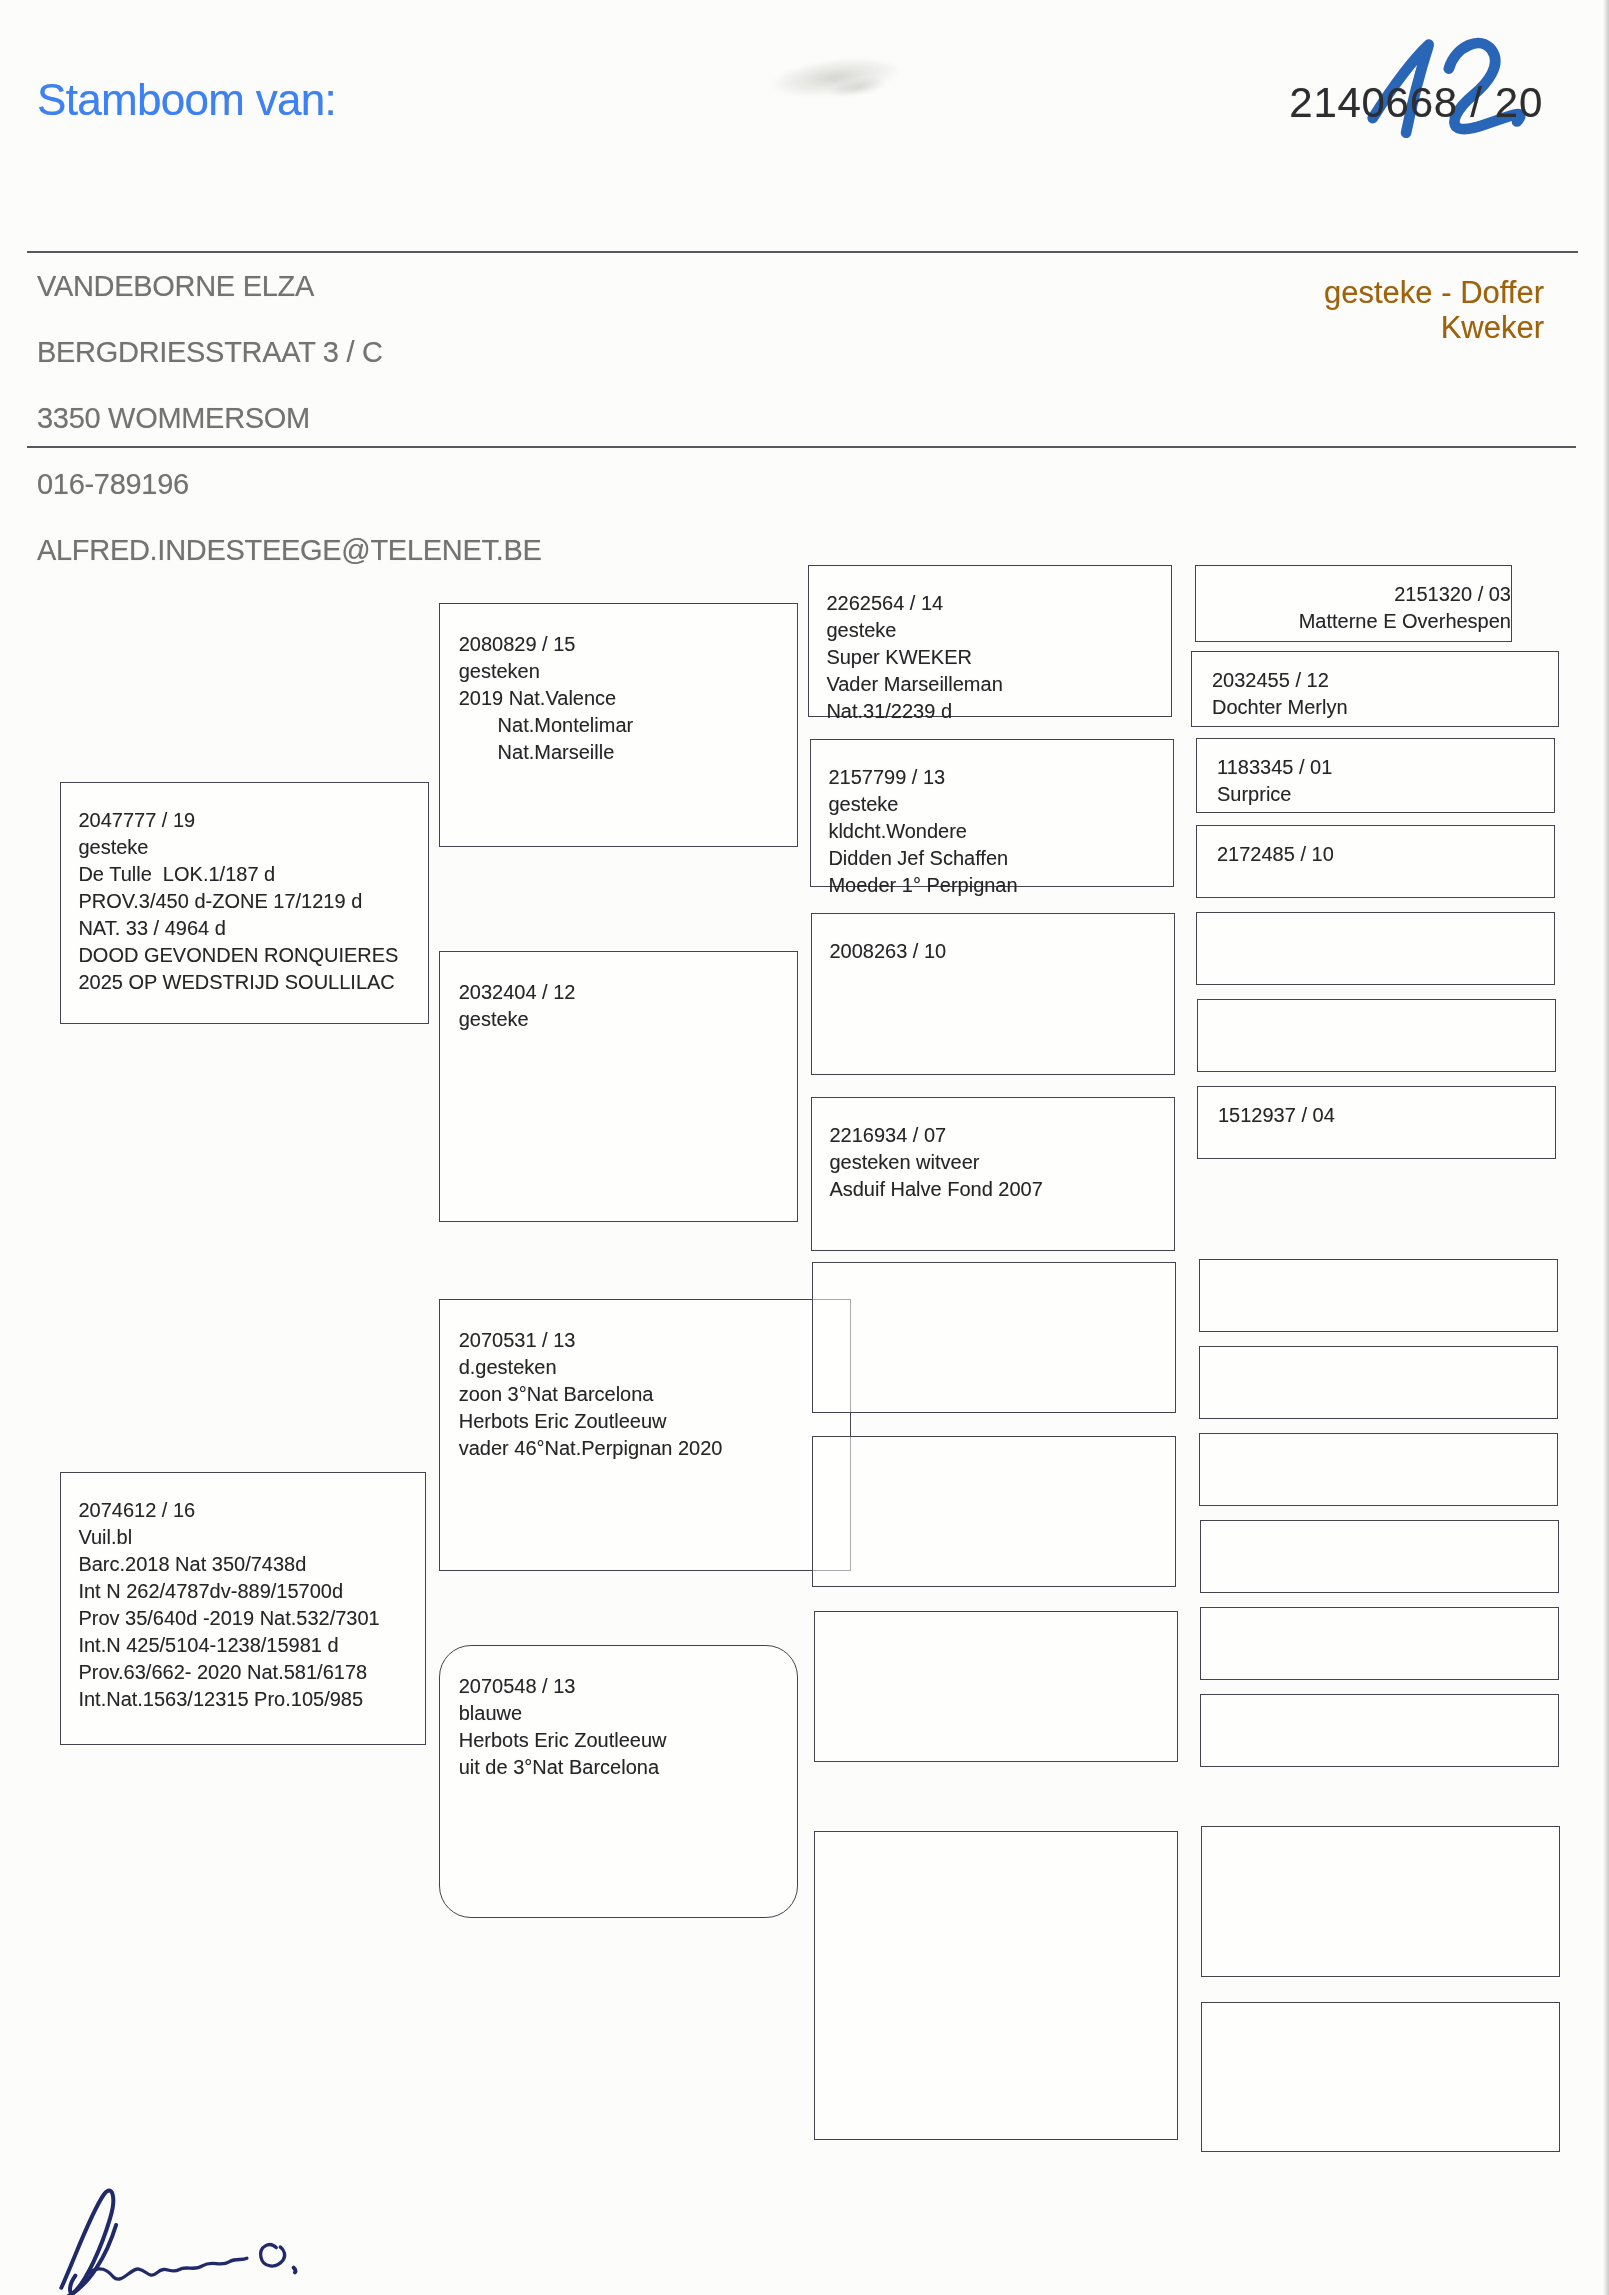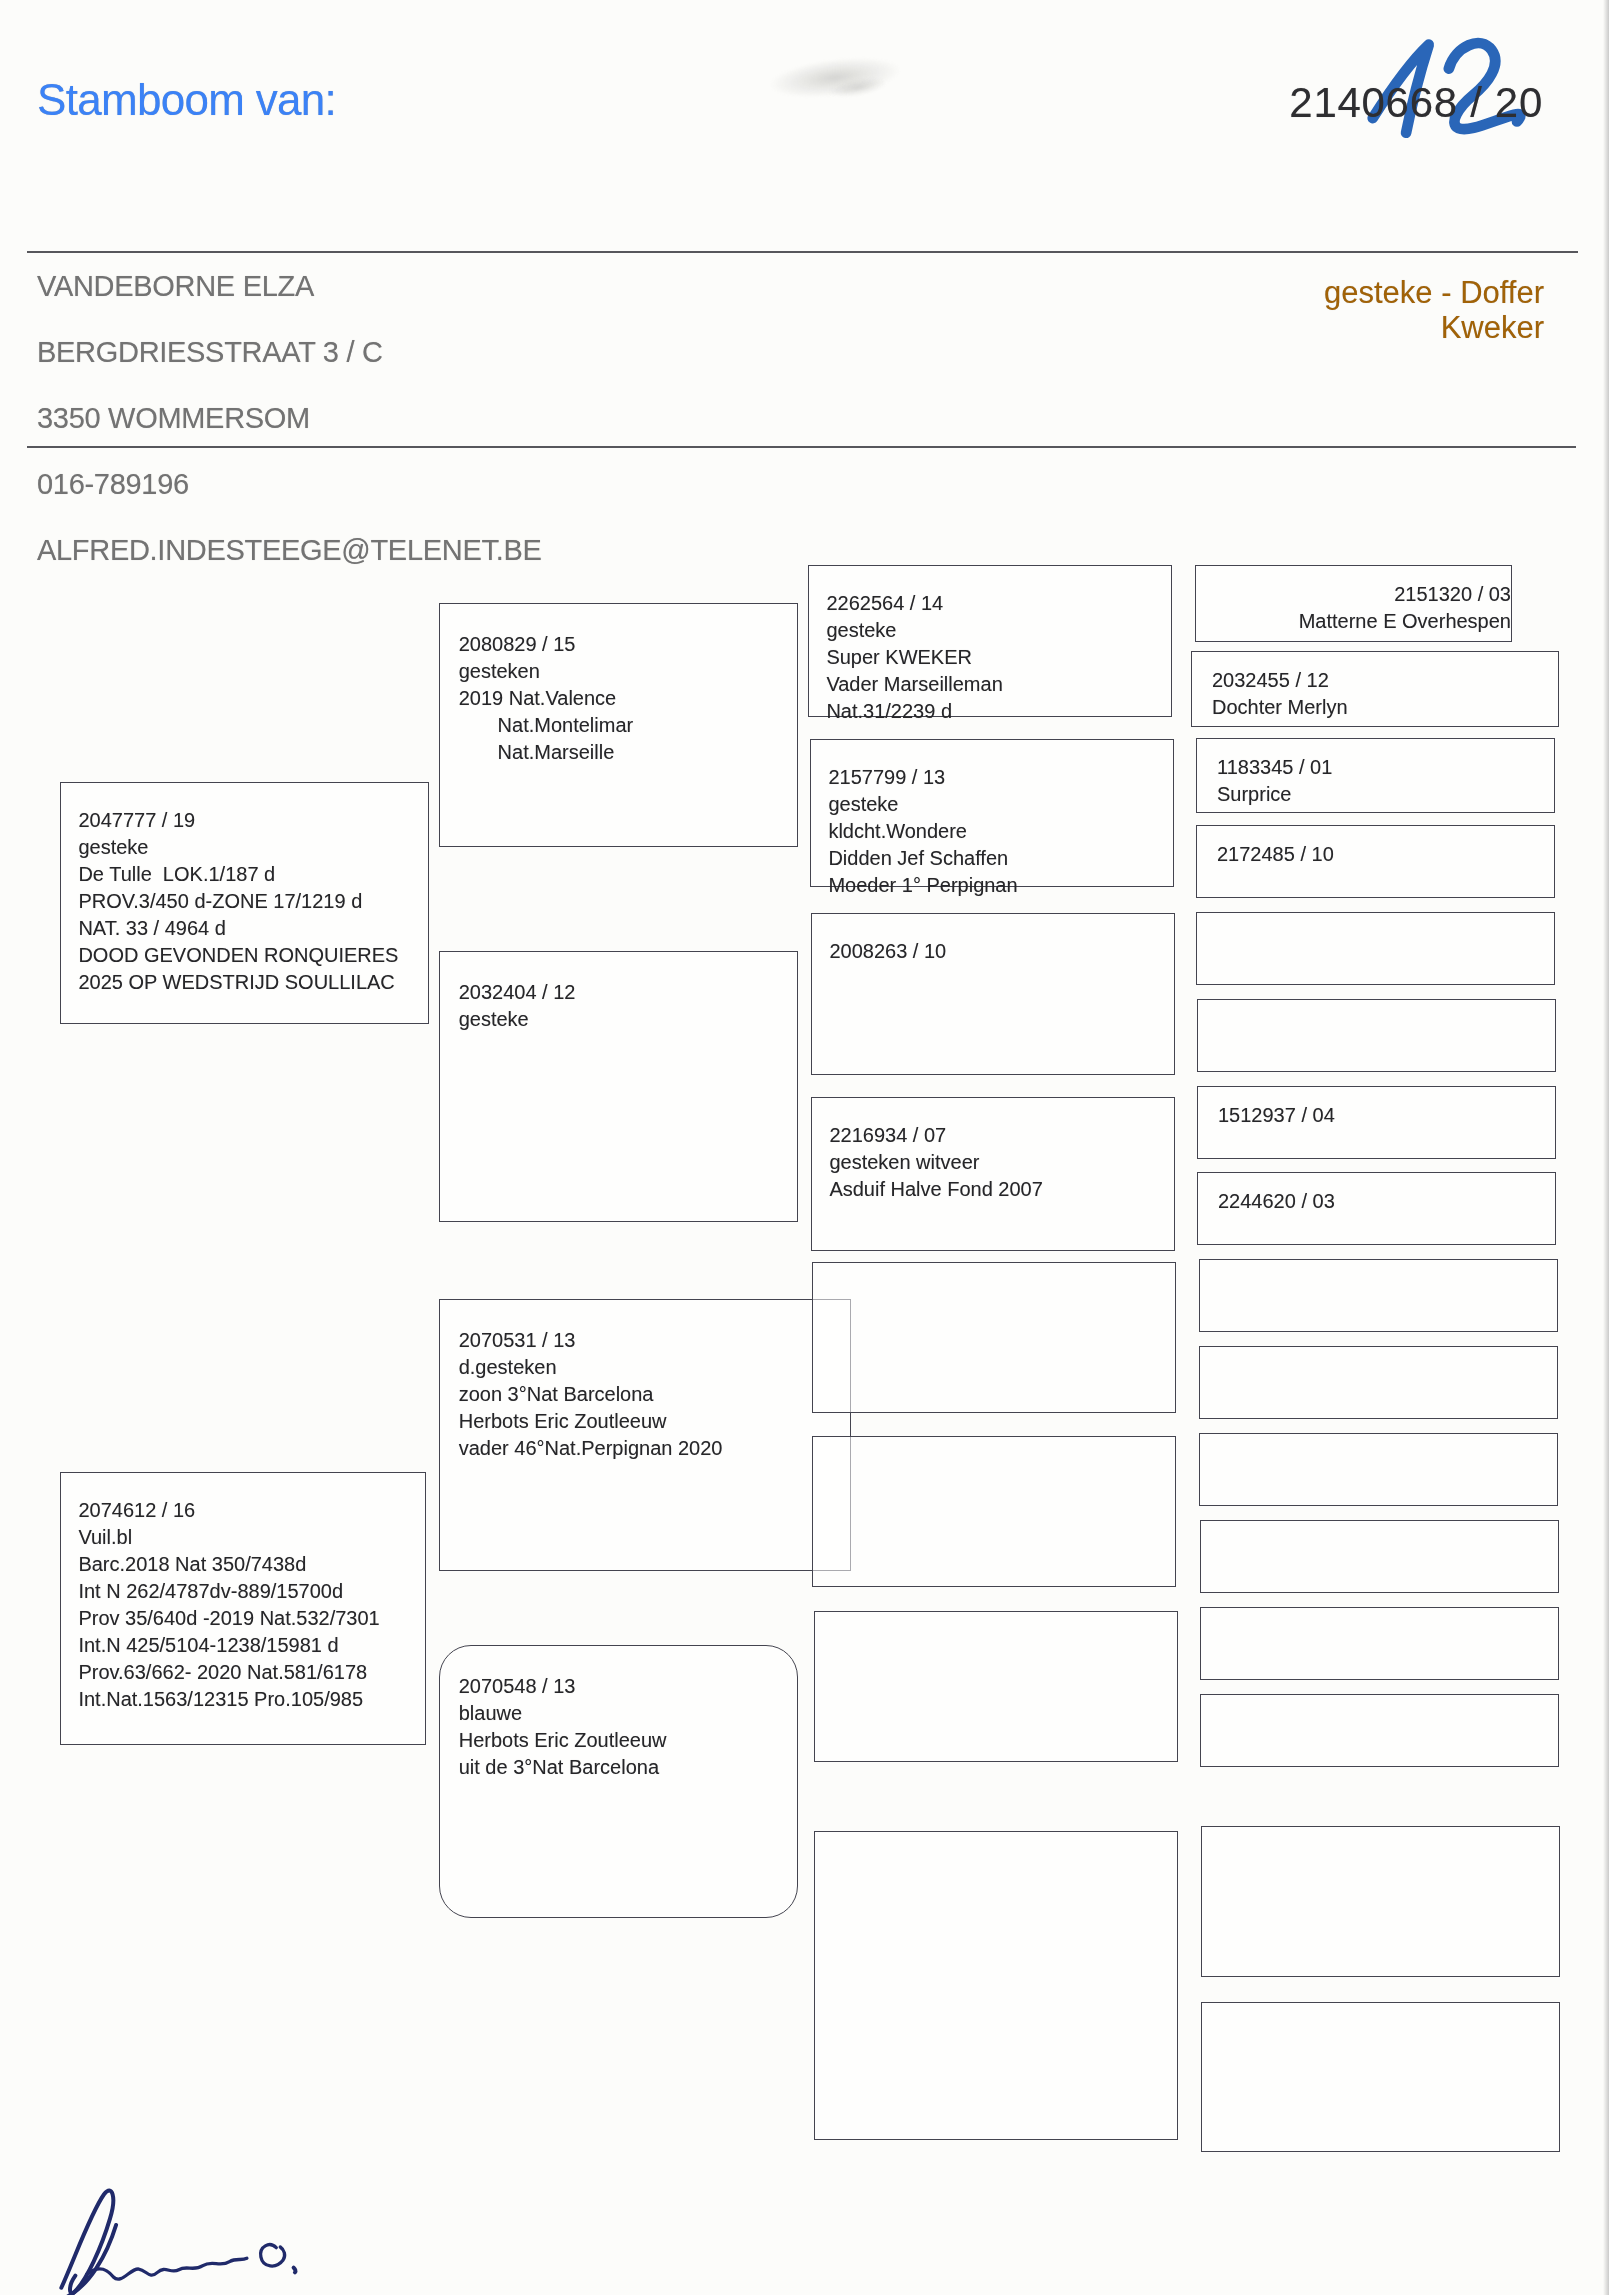--- a/index.html
+++ b/index.html
@@ -176,23 +176,20 @@
       <div class="bline">Surprice</div>
     </div>
   <div class="pbox pad-sm" style="left:1196px;top:825px;width:359px;height:73px;">
       <div class="bline">2172485 / 10</div>
     </div>
   <div class="pbox pad-sm" style="left:1196px;top:912px;width:359px;height:73px;"></div>
   <div class="pbox pad-sm" style="left:1197px;top:999px;width:359px;height:73px;"></div>
   <div class="pbox pad-sm" style="left:1197px;top:1086px;width:359px;height:73px;">
       <div class="bline">1512937 / 04</div>
     </div>
-  <div class="pbox pad-sm" style="left:1197px;top:1172px;width:359px;height:73px;">
-      <div class="bline">2244620 / 03</div>
-    </div>
   <div class="pbox pad-sm" style="left:1199px;top:1259px;width:359px;height:73px;"></div>
   <div class="pbox pad-sm" style="left:1199px;top:1346px;width:359px;height:73px;"></div>
   <div class="pbox pad-sm" style="left:1199px;top:1433px;width:359px;height:73px;"></div>
   <div class="pbox pad-sm" style="left:1200px;top:1520px;width:359px;height:73px;"></div>
   <div class="pbox pad-sm" style="left:1200px;top:1607px;width:359px;height:73px;"></div>
   <div class="pbox pad-sm" style="left:1200px;top:1694px;width:359px;height:73px;"></div>
   <div class="pbox pad-sm" style="left:1201px;top:1826px;width:359px;height:151px;"></div>
   <div class="pbox pad-sm" style="left:1201px;top:2002px;width:359px;height:150px;"></div>
 
   <div class="sig" aria-label="Vandeborne E.">

